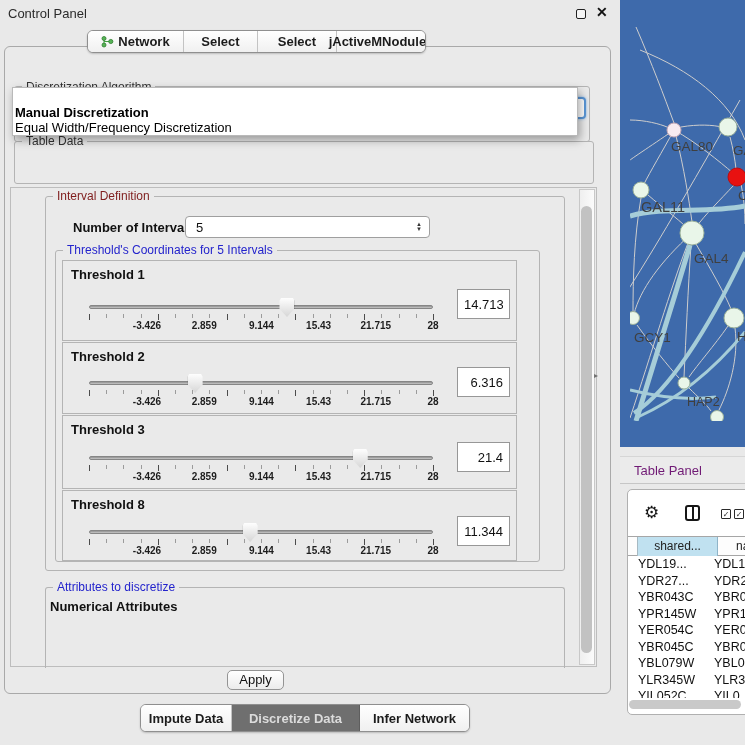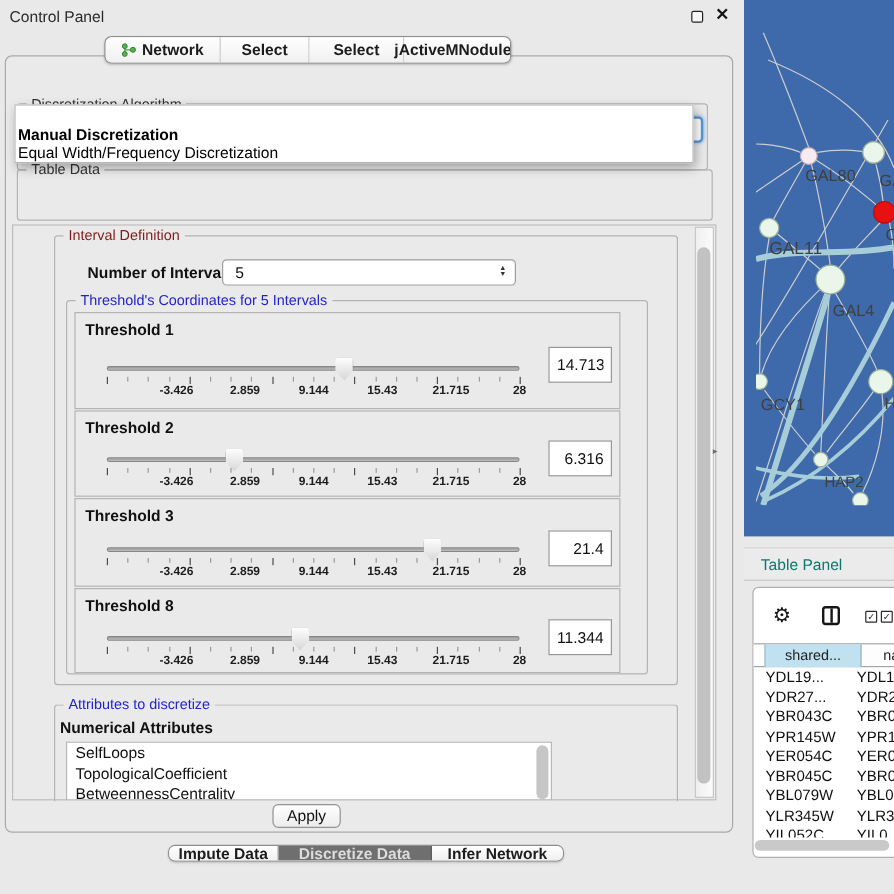--- a/index.html
+++ b/index.html
@@ -60,21 +60,21 @@
 
   .applybtn { position:absolute; left:227px; top:670px; width:57px; height:20px; background:linear-gradient(#ffffff,#ececec); border:1px solid #949494; border-radius:5px; font-size:13px; color:#111; text-align:center; line-height:18px; }
 
   .grip { position:absolute; left:594px; top:371px; font-size:8px; color:#707070; }
 
   
   .netframe { position:absolute; left:620px; top:0; width:125px; height:447px; background:#3e6aab; }
   .netsvg { position:absolute; left:630px; top:27px; }
 
   .tp-bar { position:absolute; left:620px; top:456px; width:125px; height:28px; background:#ebebeb; border-top:1px solid #d6d6d6; border-bottom:1px solid #c6c6c6; }
-  .tp-bar .t { position:absolute; left:14px; top:6px; font-size:13px; color:#0f766e; }
+  .tp-bar .t { position:absolute; left:14px; top:6px; font-size:13px; color:#701a75; }
   .tpanel { position:absolute; left:627px; top:489px; width:122px; height:226px; background:#fff; border:1px solid #b0b0b0; border-radius:5px 0 0 5px; }
   .gear { position:absolute; left:644px; top:502px; font-size:17px; color:#161616; }
   .colic { position:absolute; left:685px; top:505px; width:15px; height:16px; border:2px solid #161616; border-radius:3px; }
   .colic i { position:absolute; left:50%; top:0; bottom:0; width:2px; margin-left:-1px; background:#161616; }
   .chk { position:absolute; top:509px; width:10px; height:10px; border:1.5px solid #2a2a2a; border-radius:1px; font-size:8px; line-height:9px; text-align:center; color:#2a2a2a; }
   .thead { position:absolute; left:628px; top:536px; width:117px; height:20px; border-top:1px solid #a6a6a6; border-bottom:1px solid #a6a6a6; background:#fdfdfd; }
   .thc1 { position:absolute; left:9px; top:0; width:81px; height:19px; background:#c0e1f0; border-right:1px solid #8fb4c8; border-left:1px solid #a6b9c2; font-size:12px; color:#222; text-align:center; line-height:19px; }
   .thc2 { position:absolute; left:108px; top:0; font-size:12px; color:#222; line-height:19px; }
   .trows { position:absolute; left:628px; top:557px; width:117px; height:141px; overflow:hidden; }
   .trow { position:relative; height:16.5px; font-size:12.5px; color:#101010; }
@@ -311,30 +311,24 @@
           <b style="left: 100%;">28</b>
         </div>
     </div>
     <input class="vfield" style="top: 25px;" value="11.344">
   </div>
 
   <div class="grp" style="left:45px;top:587px;width:520px;height:81px;border-bottom:none;border-radius:3px 3px 0 0;">
     <div class="gt blue">Attributes to discretize</div>
     <div style="position:absolute;left:4px;top:11px;font-size:13px;font-weight:bold;color:#111;">Numerical Attributes</div>
   </div>
-  <div class="attrlist" style="left:55px;top:618px;width:405px;height:49px;">
-    <div class="it">SelfLoops</div>
-    <div class="it">TopologicalCoefficient</div>
-    <div class="it">BetweennessCentrality</div>
-    <div class="list-sb"></div>
-  </div>
 
   <div class="applybtn">Apply</div>
 
-  <div class="seg" style="left:140px;top:704px;height:14px;">
+  <div class="seg" style="left:140px;top:704px;height:28px;">
     <div class="s" style="width:91px;">
         <span>Impute Data</span>
       </div>
     <div class="s sel" style="width:128px;">
         <span>Discretize Data</span>
       </div>
     <div class="s" style="width:109px;">
         <span>Infer Network</span>
       </div>
   </div>

